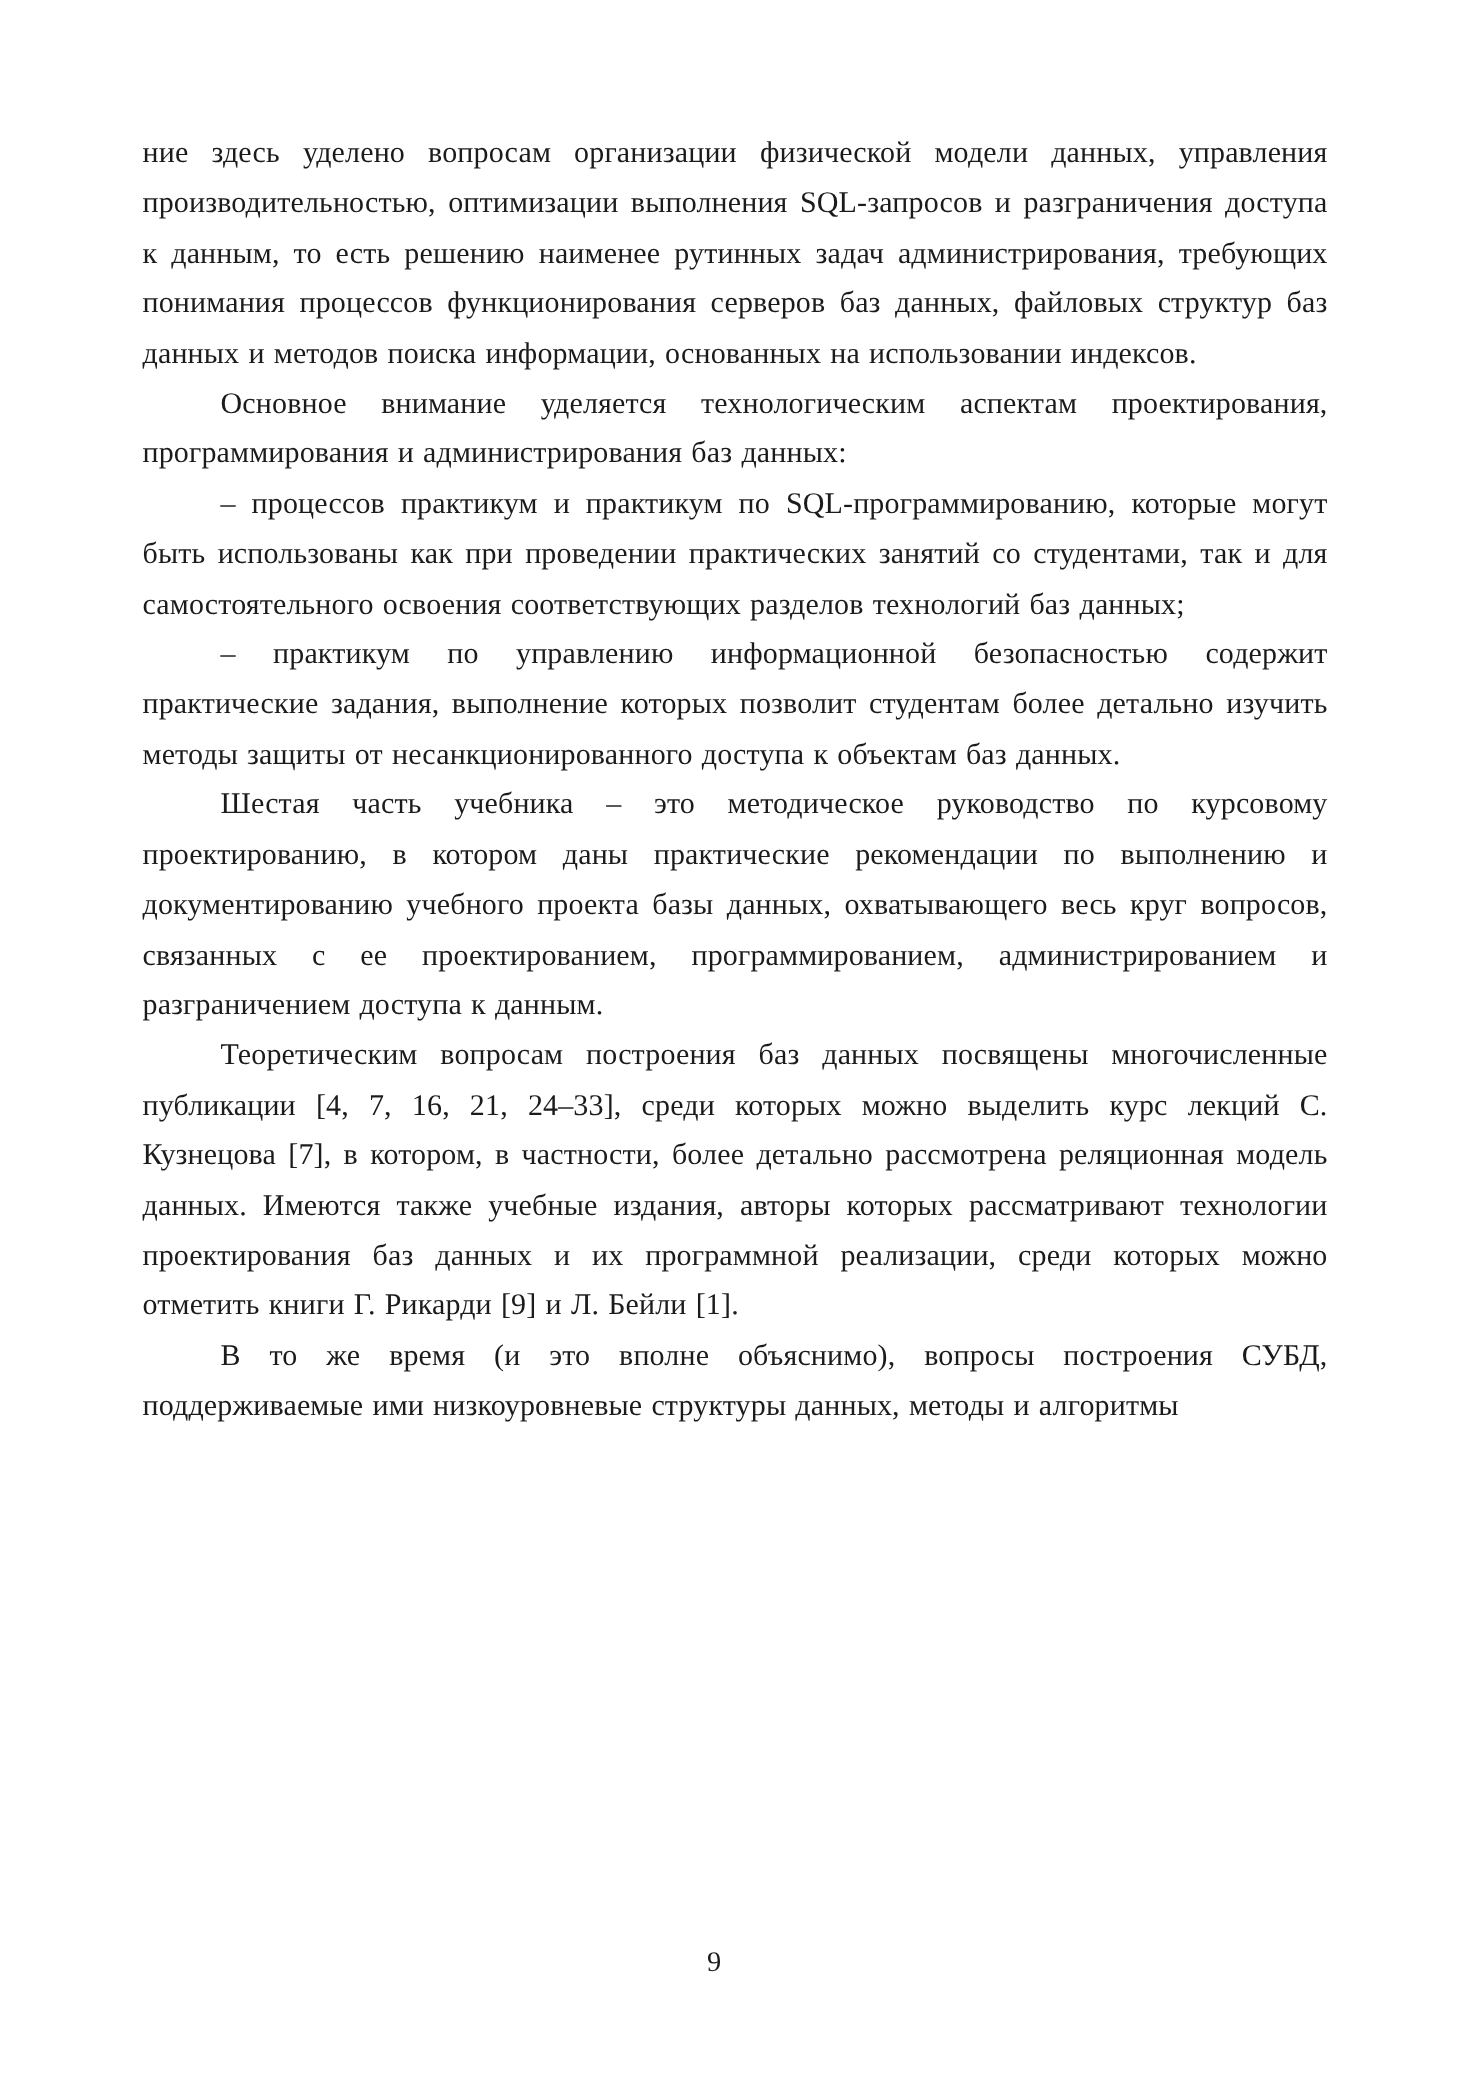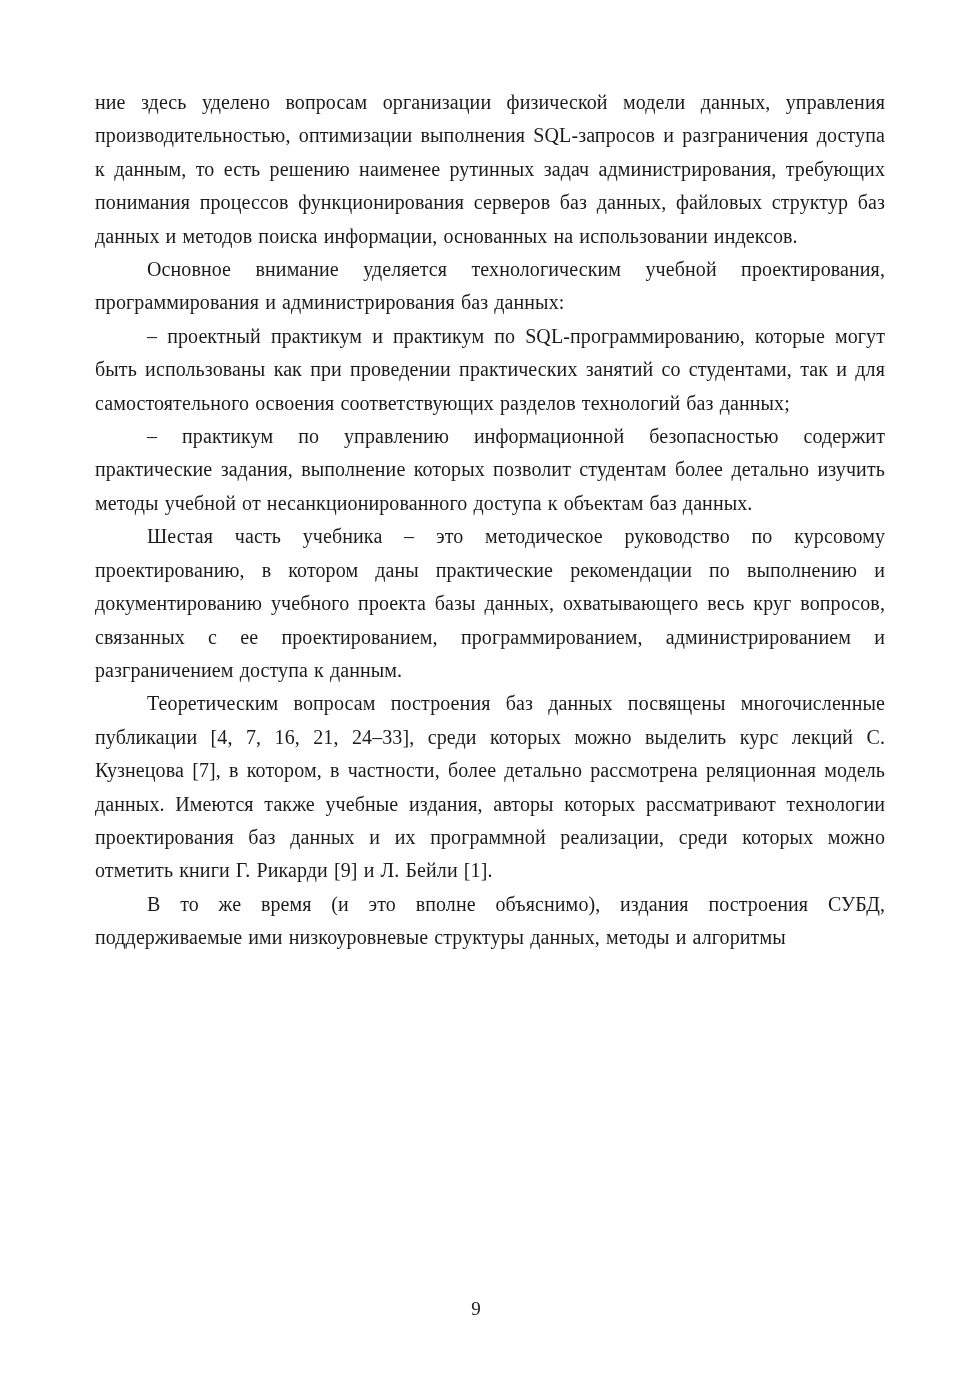--- a/index.html
+++ b/index.html
@@ -49,21 +49,21 @@
     font-size: 19px;
     color: #1b1b1b;
   }
 </style>
 </head>
 <body>
 
 <div class="page">
   <div class="text-block">
     <p class="para no-indent">ние здесь уделено вопросам организации физической модели данных, управления производительностью, оптимизации выполнения SQL-запросов и разграничения доступа к данным, то есть решению наименее рутинных задач администрирования, требующих понимания процессов функционирования серверов баз данных, файловых структур баз данных и методов поиска информации, основанных на использовании индексов.</p>
-    <p class="para">Основное внимание уделяется технологическим учебной проектирования, программирования и администрирования баз данных:</p>
-    <p class="para">– проектный практикум и практикум по SQL-программированию, которые могут быть использованы как при проведении практических занятий со студентами, так и для самостоятельного освоения соответствующих разделов технологий баз данных;</p>
-    <p class="para">– практикум по управлению информационной безопасностью содержит практические задания, выполнение которых позволит студентам более детально изучить методы учебной от несанкционированного доступа к объектам баз данных.</p>
+    <p class="para">Основное внимание уделяется технологическим аспектам проектирования, программирования и администрирования баз данных:</p>
+    <p class="para">– процессов практикум и практикум по SQL-программированию, которые могут быть использованы как при проведении практических занятий со студентами, так и для самостоятельного освоения соответствующих разделов технологий баз данных;</p>
+    <p class="para">– практикум по управлению информационной безопасностью содержит практические задания, выполнение которых позволит студентам более детально изучить методы защиты от несанкционированного доступа к объектам баз данных.</p>
     <p class="para">Шестая часть учебника – это методическое руководство по курсовому проектированию, в котором даны практические рекомендации по выполнению и документированию учебного проекта базы данных, охватывающего весь круг вопросов, связанных с ее проектированием, программированием, администрированием и разграничением доступа к данным.</p>
     <p class="para">Теоретическим вопросам построения баз данных посвящены многочисленные публикации [4, 7, 16, 21, 24–33], среди которых можно выделить курс лекций С. Кузнецова [7], в котором, в частности, более детально рассмотрена реляционная модель данных. Имеются также учебные издания, авторы которых рассматривают технологии проектирования баз данных и их программной реализации, среди которых можно отметить книги Г. Рикарди [9] и Л. Бейли [1].</p>
-    <p class="para">В то же время (и это вполне объяснимо), издания построения СУБД, поддерживаемые ими низкоуровневые структуры данных, методы и алгоритмы</p>
+    <p class="para">В то же время (и это вполне объяснимо), вопросы построения СУБД, поддерживаемые ими низкоуровневые структуры данных, методы и алгоритмы</p>
   </div>
   <div class="page-number">9</div>
 </div>
 
 </body></html>

